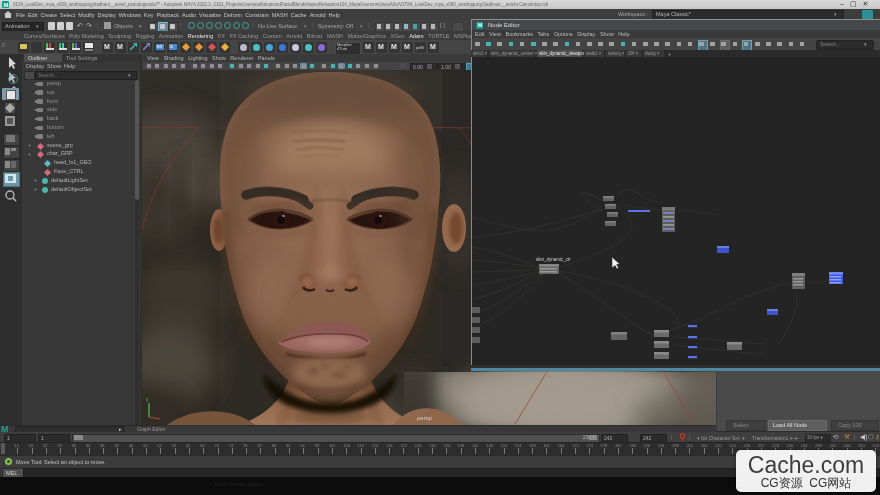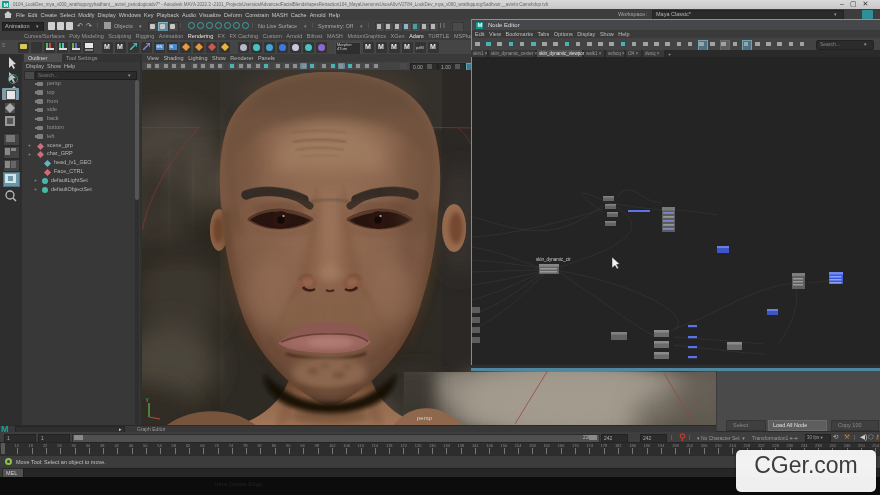--- a/index.html
+++ b/index.html
@@ -906,19 +906,20 @@
 <div class="abs" style="left:0;top:467px;width:880px;height:10px;background:#3a3a3a;"></div>
 <div class="abs" style="left:2px;top:468px;width:20px;height:8px;background:#505050;border:1px solid #2a2a2a;"></div>
 <div class="abs" style="left:6px;top:469.5px;font-size:5.5px;color:#ccc;">MEL</div>
 <div class="abs" style="left:23px;top:468px;width:855px;height:8px;background:#262626;border:1px solid #1e1e1e;"></div>
 
 <div class="abs" style="left:0;top:477px;width:880px;height:18px;background:#0c0c0c;"></div>
 <div class="abs" style="left:215px;top:481px;font-size:6px;color:#232323;">Intro Create Edge</div>
 
 
 <div class="abs" style="left:736px;top:450px;width:140px;height:42px;background:rgba(252,252,252,0.95);border-radius:5px;box-shadow:0 0 3px rgba(0,0,0,0.4);"></div>
-<div class="abs" style="left:736px;top:452px;width:140px;text-align:center;font-size:23px;color:#3c3c3c;letter-spacing:0px;">CGer.com</div>
+<div class="abs" style="left:736px;top:452px;width:140px;text-align:center;font-size:23px;color:#3c3c3c;letter-spacing:0px;">Cache.com</div>
+<div class="abs" style="left:736px;top:475px;width:140px;text-align:center;font-size:12px;color:#2e2e2e;">CG资源&nbsp;&nbsp;CG网站</div>
 
 
 
 \n
 
 </div>
 
 </body></html>

